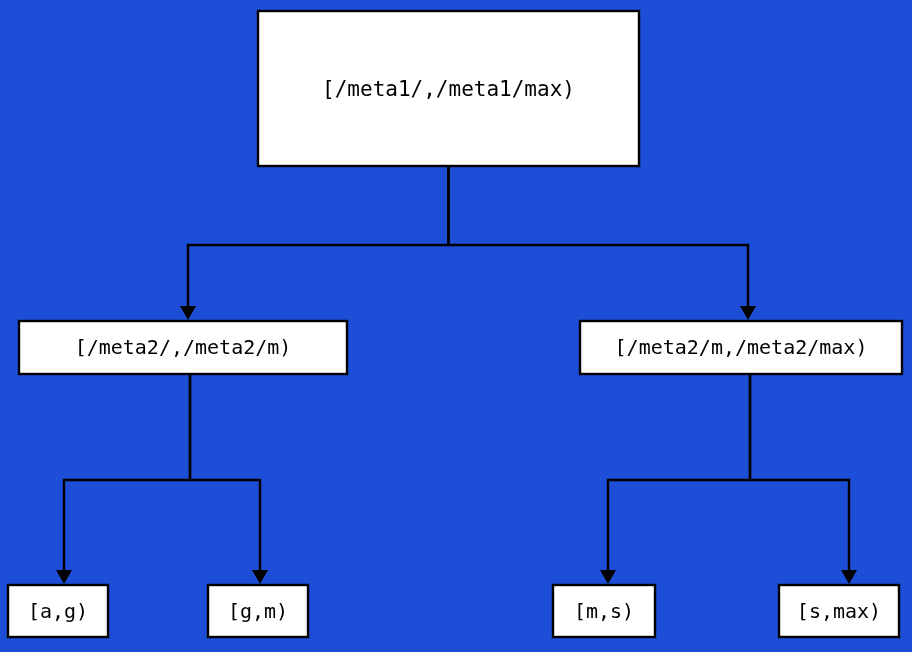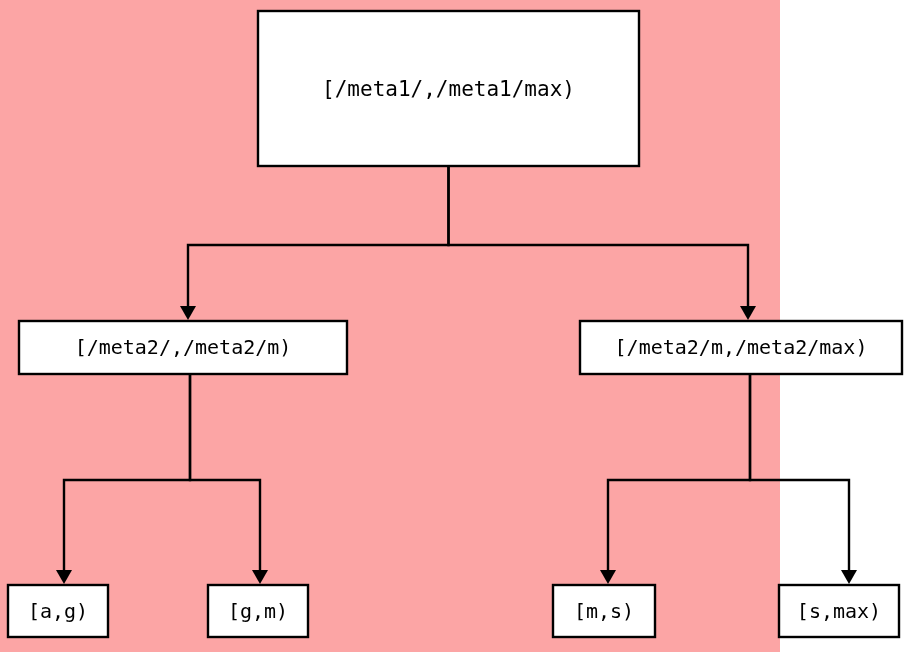--- a/index.html
+++ b/index.html
@@ -9,23 +9,23 @@
     background: #ffffff;
   }
   body {
     width: 912px;
     height: 652px;
     overflow: hidden;
     font-family: "DejaVu Sans Mono", "Liberation Mono", monospace;
   }
   #diagram-root {
     position: relative;
-    width: 780px;
+    width: 912px;
     height: 652px;
-    background: #fca5a5;
+    background: #1d4ed8;
   }
   svg#tree-svg {
     display: block;
     width: 912px;
     height: 652px;
   }
   .node-box {
     fill: #ffffff;
     stroke: #000000;
     stroke-width: 2.4;

